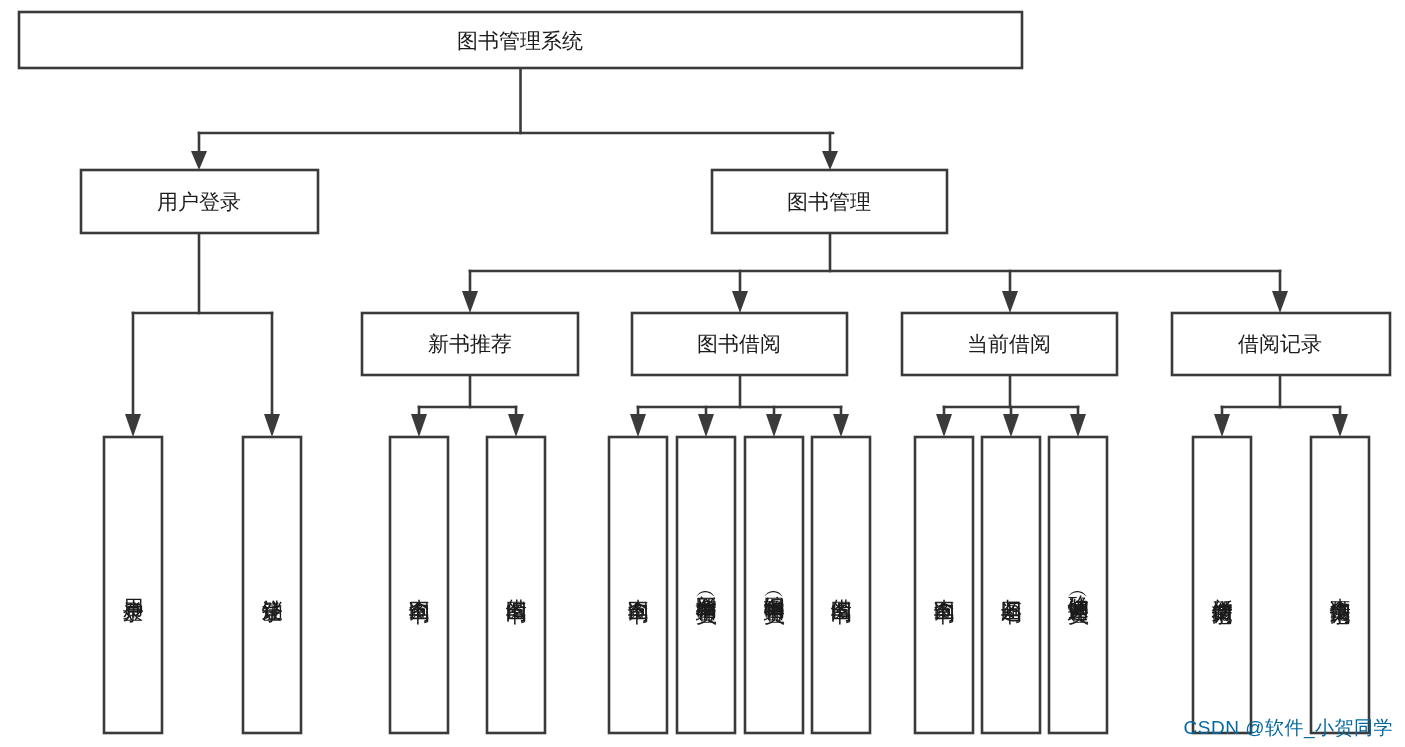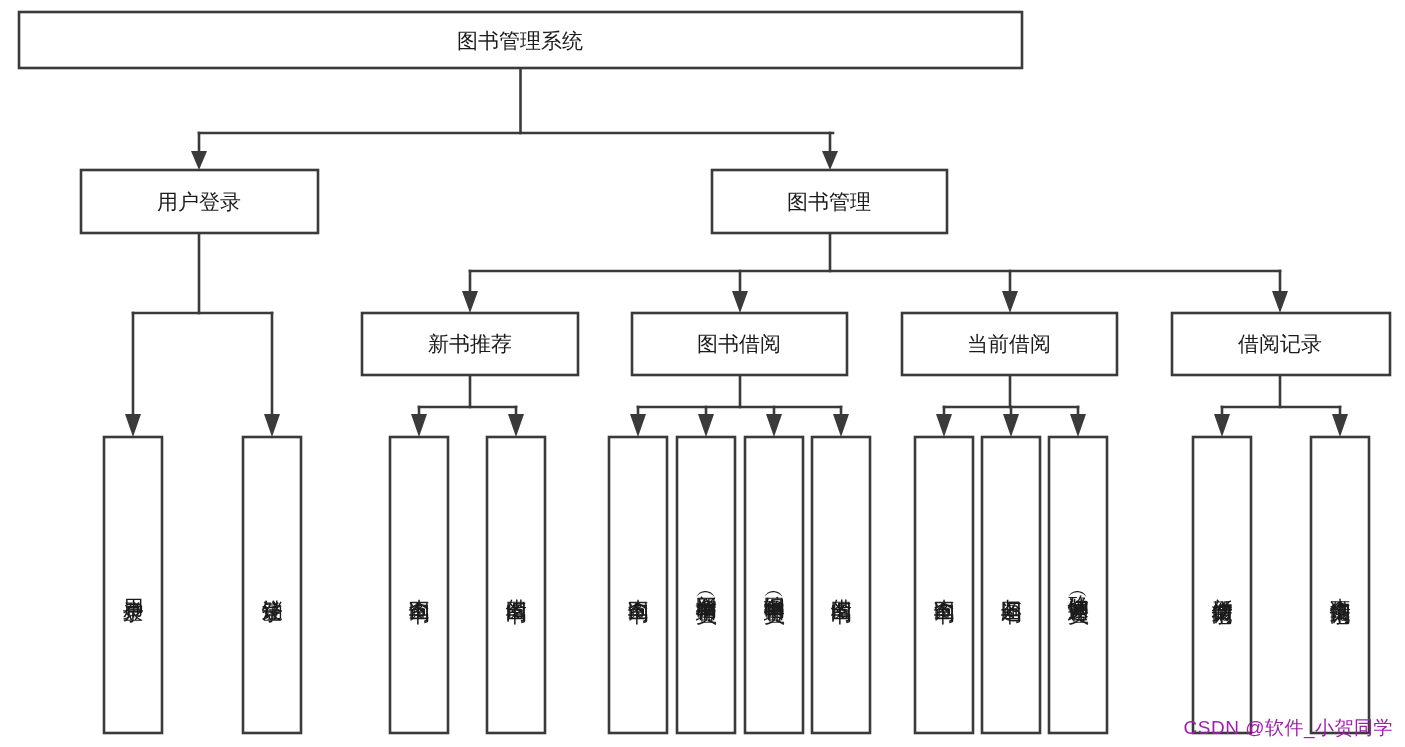--- a/index.html
+++ b/index.html
@@ -62,21 +62,21 @@
     justify-content: center;
     white-space: nowrap;
     pointer-events: none;
   }
   .watermark {
     position: absolute;
     right: 12px;
     bottom: 6px;
     font-family: "Liberation Sans", "DejaVu Sans", sans-serif;
     font-size: 19px;
-    color: #a21caf;
+    color: #0369a1;
     letter-spacing: 0.5px;
     white-space: nowrap;
   }
 </style>
 </head>
 <body>
 
 <div id="diagram-root">
 
   <svg class="diagram-canvas" viewBox="0 0 1405 747">

